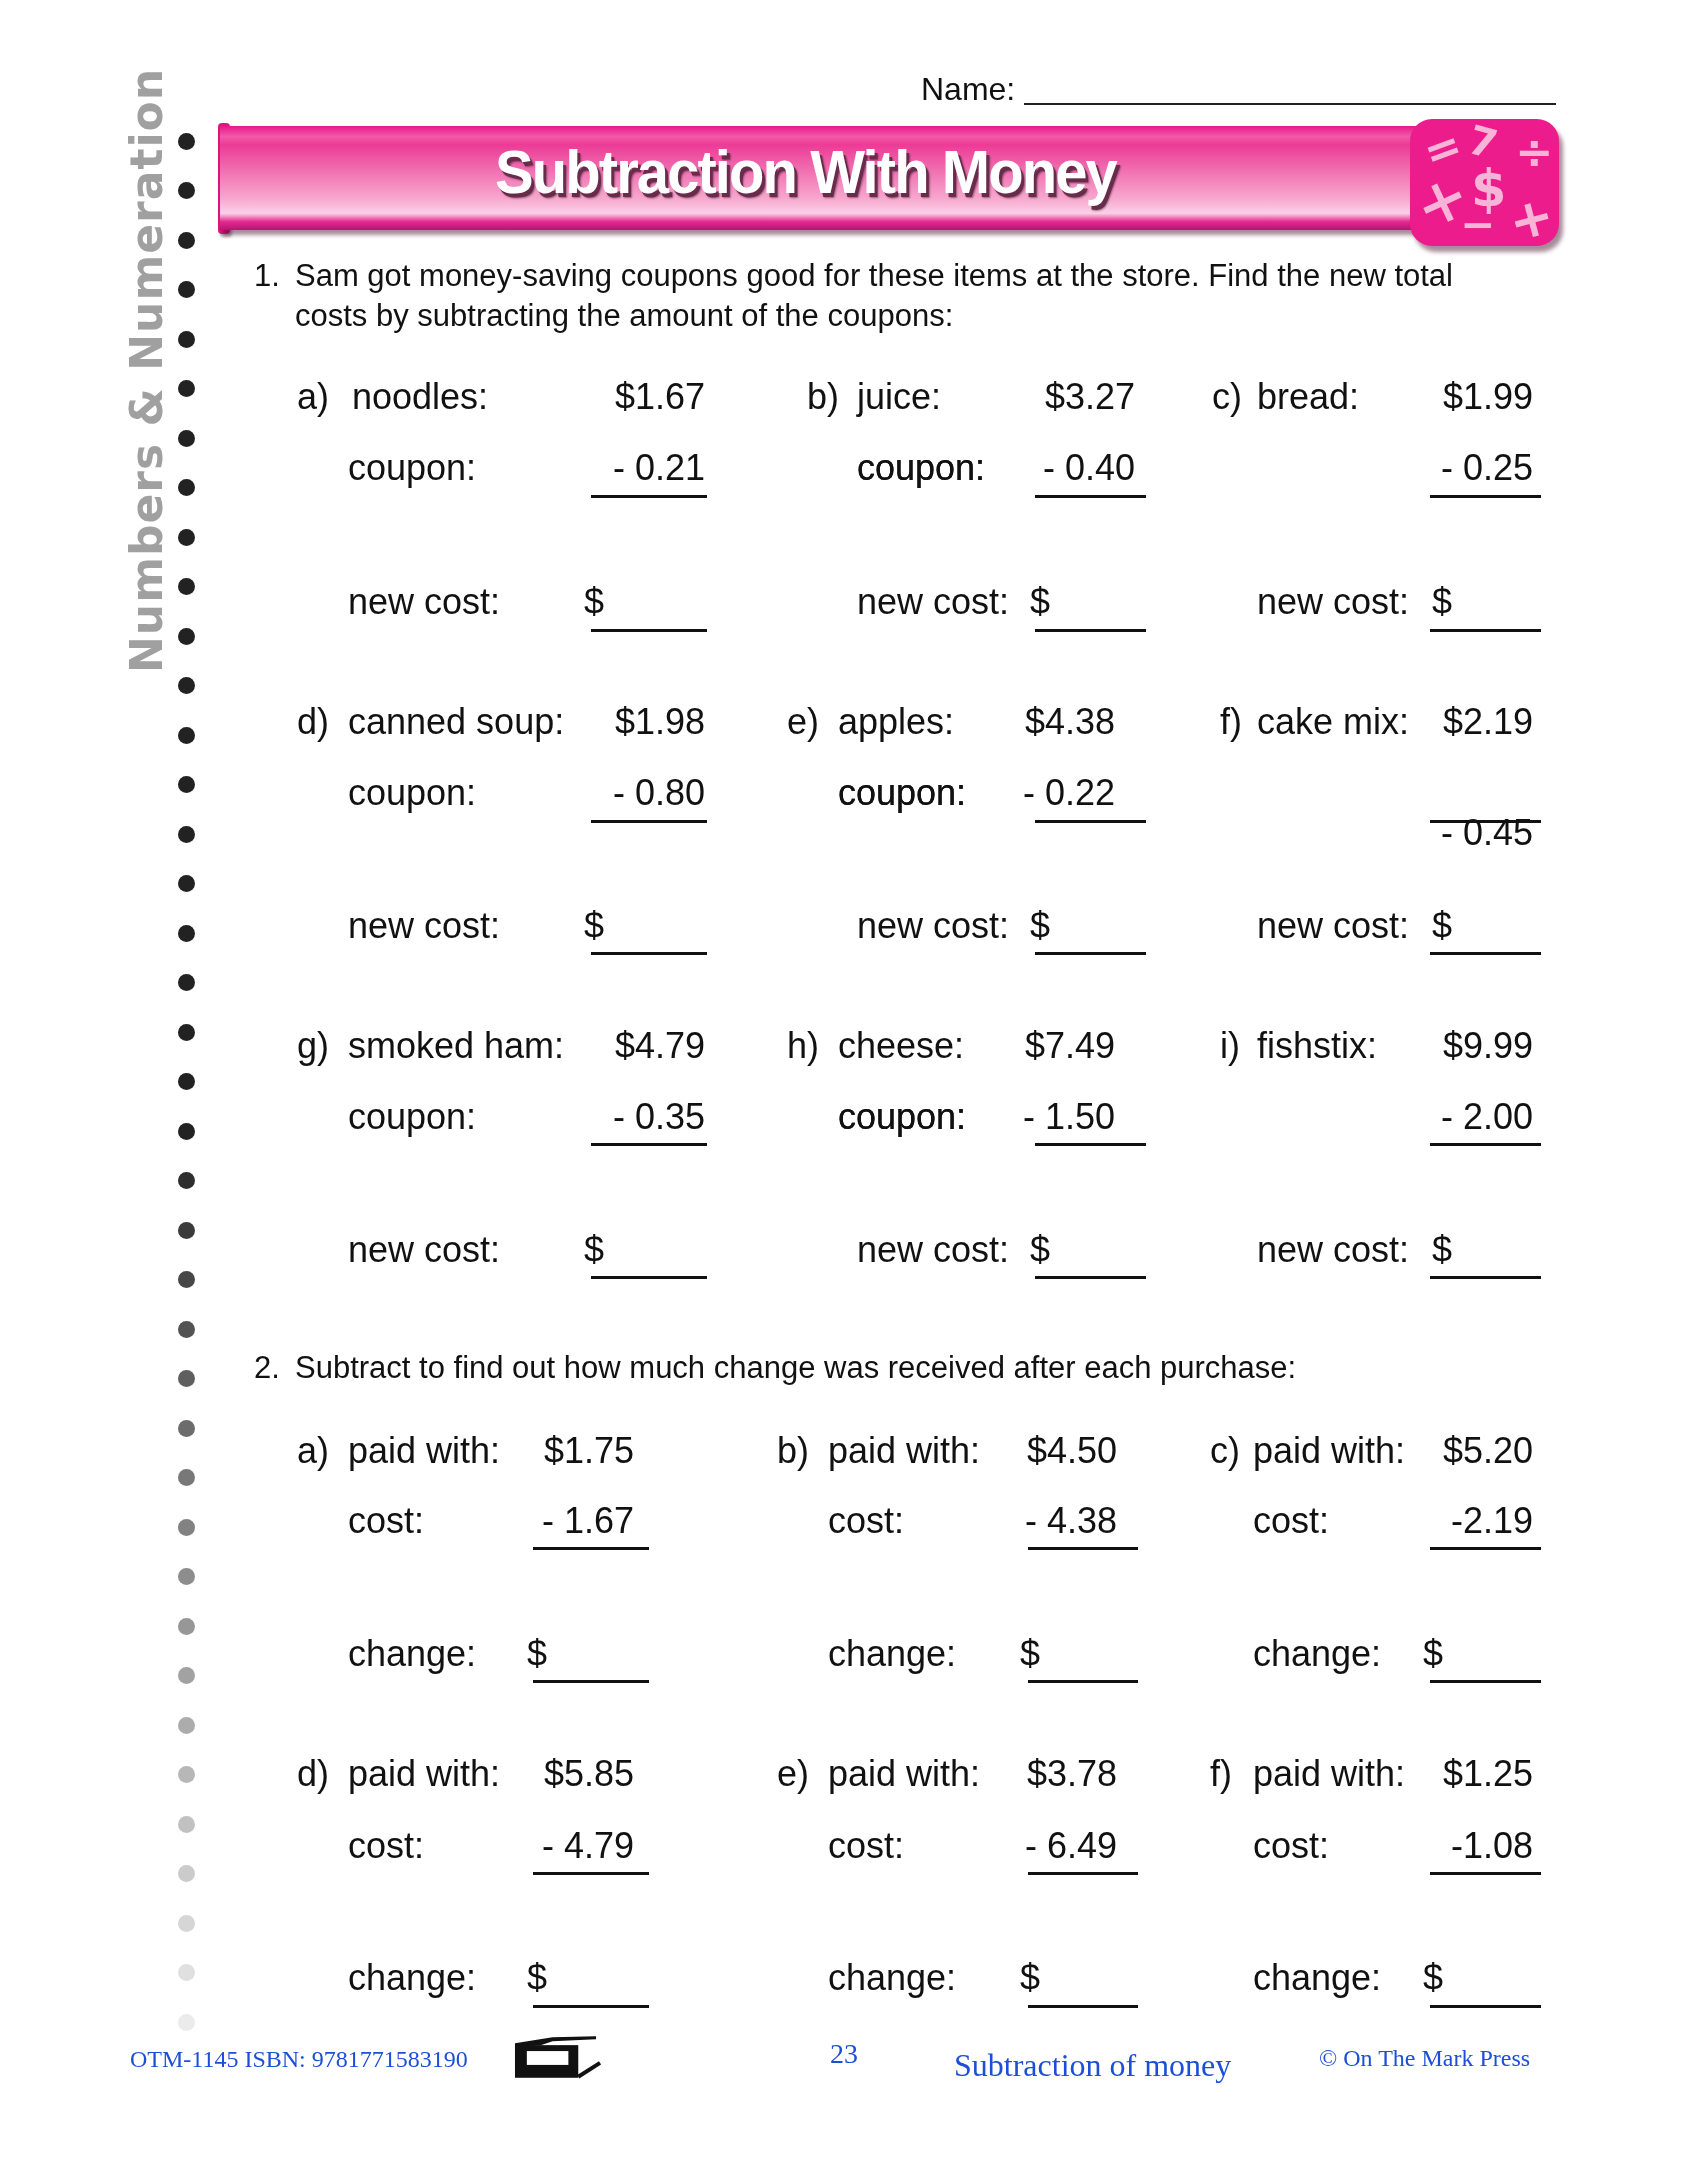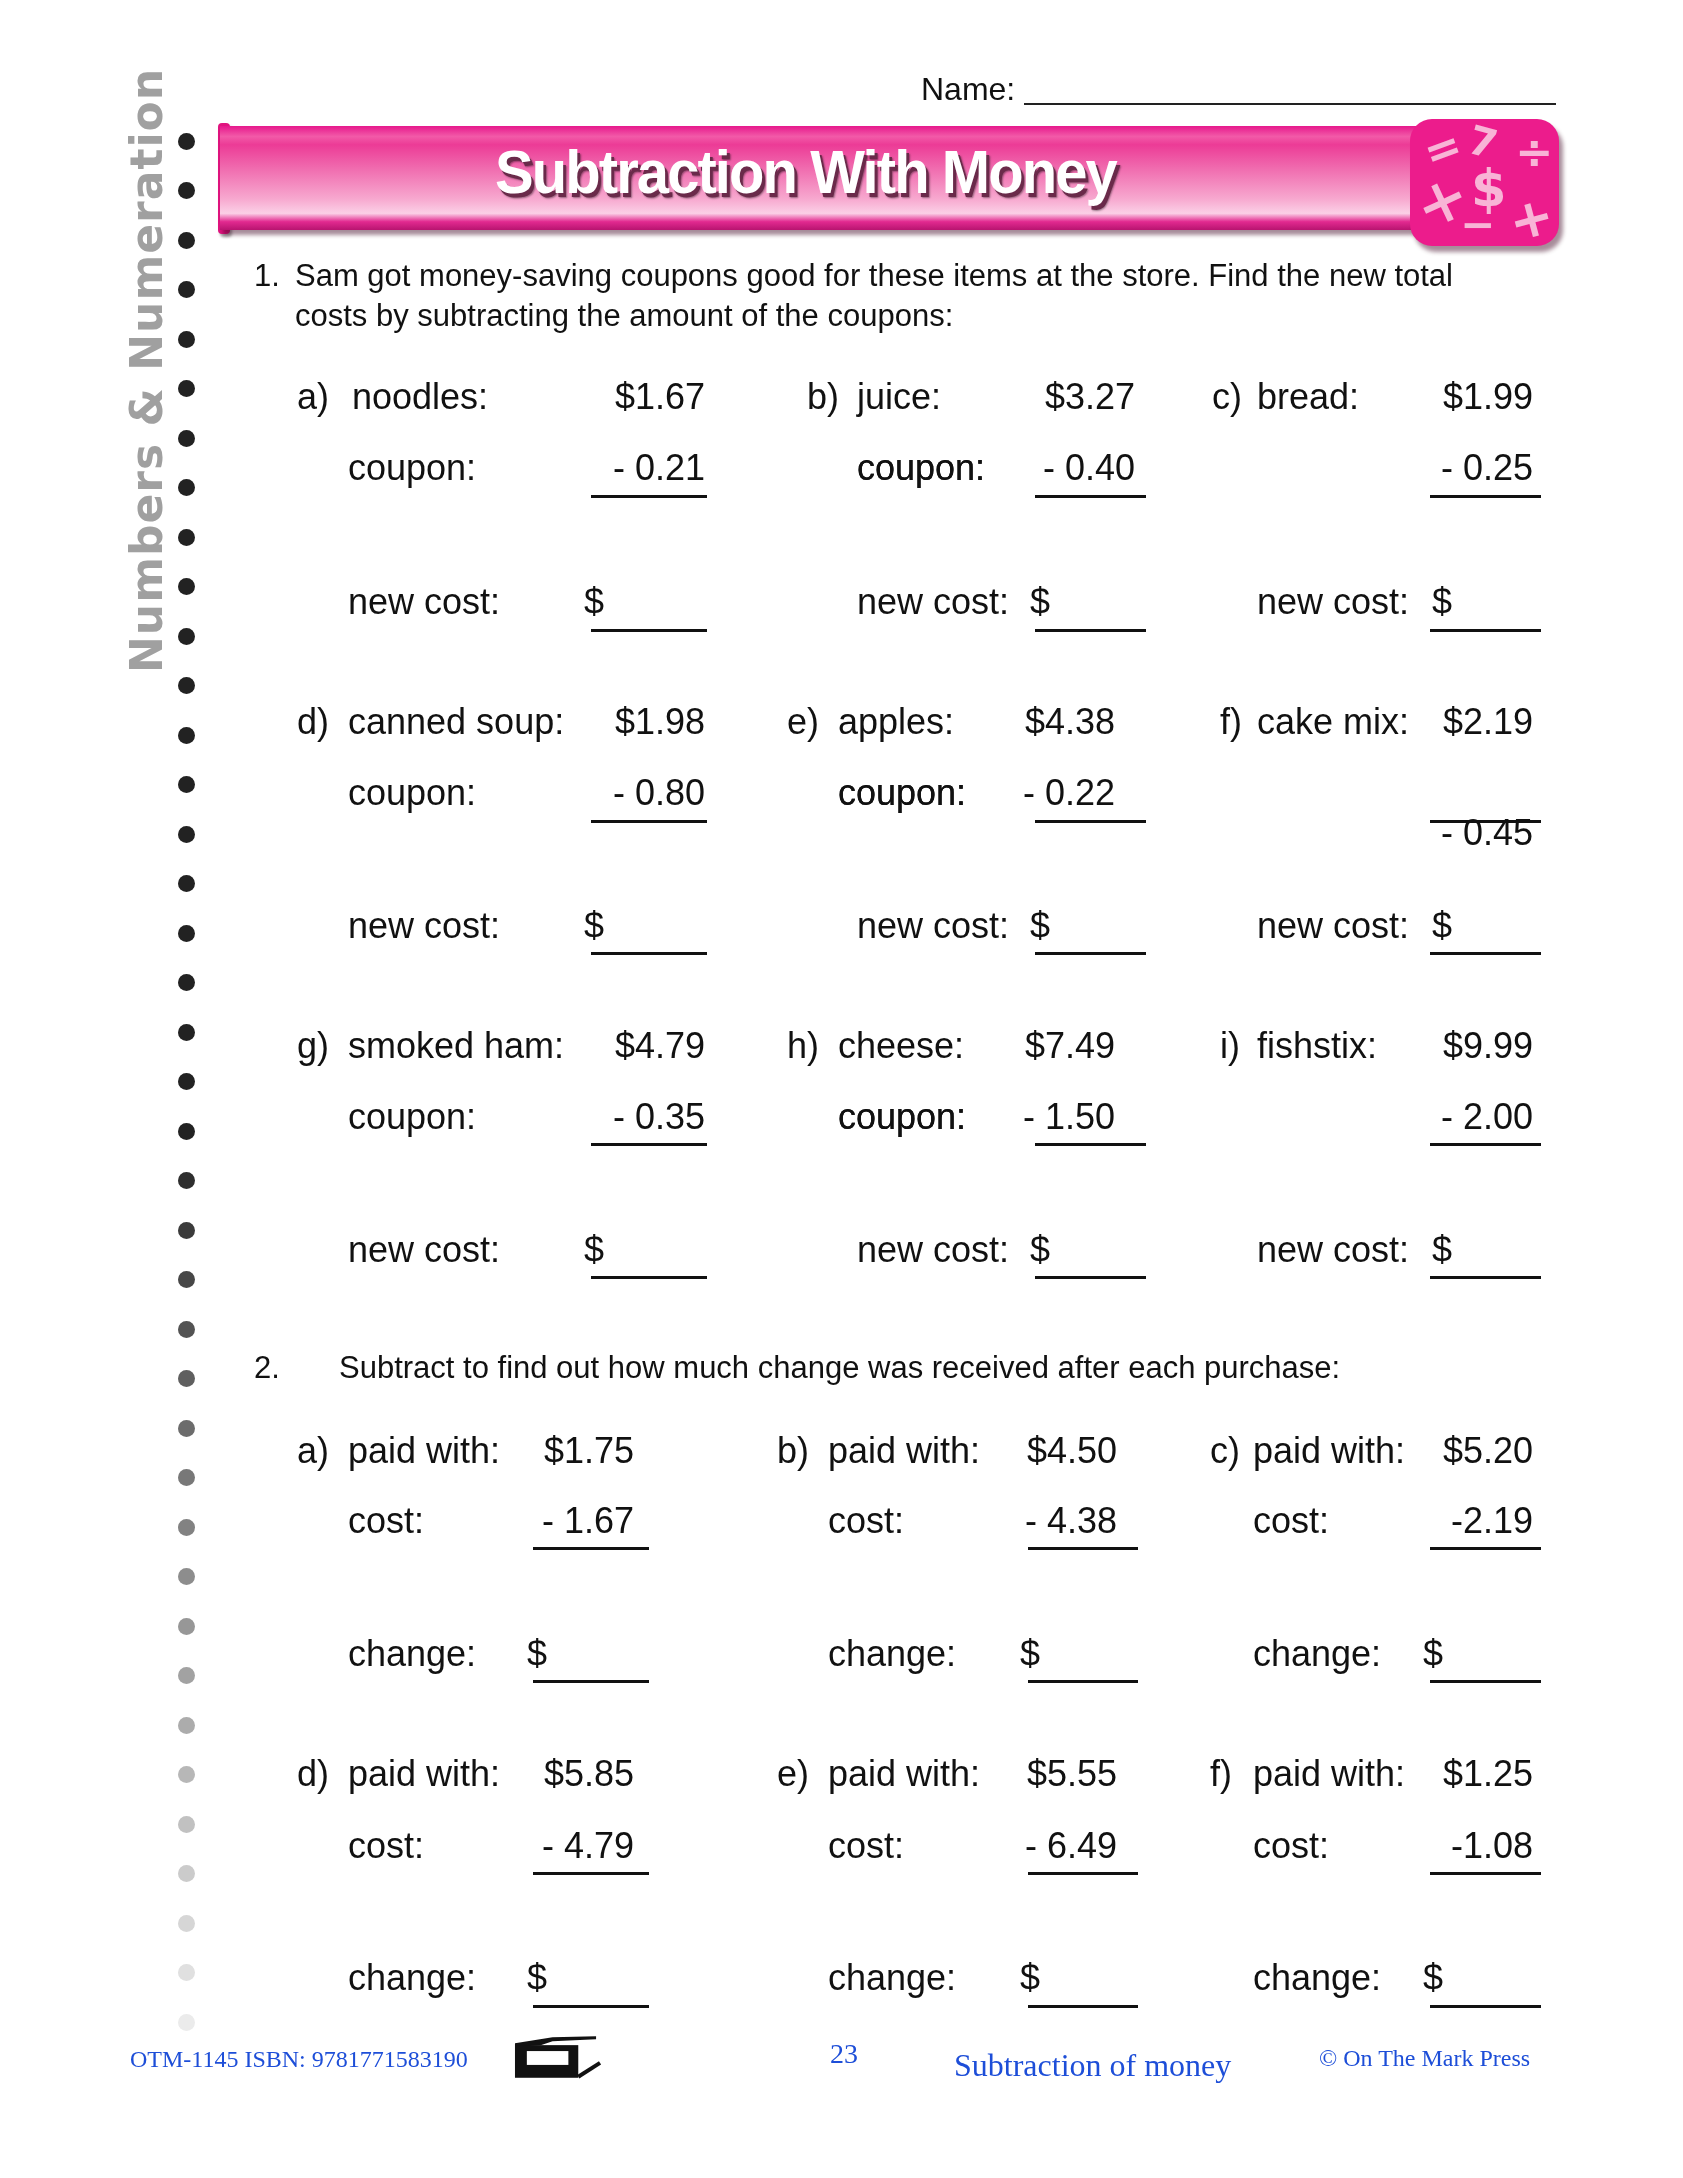--- a/index.html
+++ b/index.html
@@ -200,21 +200,21 @@
       <div class="abs p-text" style="left:838px;top:1096px;">coupon:</div>
       <div class="abs p-text" style="left:1404px;width:129px;text-align:right;top:1096px;">- 2.00</div>
       <div class="ans-line" style="left:1430px;top:1143px;width:111px;"></div>
       <div class="abs p-text" style="left:1257px;top:1229px;">new cost:</div>
       <div class="abs p-text" style="left:1432px;top:1229px;">$</div>
       <div class="ans-line" style="left:1430px;top:1276px;width:111px;"></div>
     </div>
   </div>
 
 <div class="abs q-text" style="left:254px;top:1350px;">2.</div>
-<div class="abs q-text" style="left:295px;top:1350px;margin-left:44px;">Subtract to find out how much change was received after each purchase:</div>
+<div class="abs q-text" style="left:295px;top:1350px;">Subtract to find out how much change was received after each purchase:</div>
 
 <div id="q2">
     <div class="" style="">
       <div class="abs p-text" style="left:297px;top:1430px;">a)</div>
       <div class="abs p-text" style="left:348px;top:1430px;">paid with:</div>
       <div class="abs p-text" style="left:505px;width:129px;text-align:right;top:1430px;">$1.75</div>
       <div class="abs p-text" style="left:348px;top:1500px;">cost:</div>
       <div class="abs p-text" style="left:505px;width:129px;text-align:right;top:1500px;">- 1.67</div>
       <div class="ans-line" style="left:533px;top:1547px;width:116px;"></div>
       <div class="abs p-text" style="left:348px;top:1633px;">change:</div>
@@ -250,21 +250,21 @@
       <div class="abs p-text" style="left:348px;top:1825px;">cost:</div>
       <div class="abs p-text" style="left:505px;width:129px;text-align:right;top:1825px;">- 4.79</div>
       <div class="ans-line" style="left:533px;top:1872px;width:116px;"></div>
       <div class="abs p-text" style="left:348px;top:1957px;">change:</div>
       <div class="abs p-text" style="left:527px;top:1957px;">$</div>
       <div class="ans-line" style="left:533px;top:2005px;width:116px;"></div>
     </div>
     <div class="" style="">
       <div class="abs p-text" style="left:777px;top:1753px;">e)</div>
       <div class="abs p-text" style="left:828px;top:1753px;">paid with:</div>
-      <div class="abs p-text" style="left:988px;width:129px;text-align:right;top:1753px;">$5.55</div>
+      <div class="abs p-text" style="left:988px;width:129px;text-align:right;top:1753px;">$3.78</div>
       <div class="abs p-text" style="left:828px;top:1825px;">cost:</div>
       <div class="abs p-text" style="left:988px;width:129px;text-align:right;top:1825px;">- 6.49</div>
       <div class="ans-line" style="left:1028px;top:1872px;width:110px;"></div>
       <div class="abs p-text" style="left:828px;top:1957px;">change:</div>
       <div class="abs p-text" style="left:1020px;top:1957px;">$</div>
       <div class="ans-line" style="left:1028px;top:2005px;width:110px;"></div>
     </div>
     <div class="" style="">
       <div class="abs p-text" style="left:1210px;top:1753px;">f)</div>
       <div class="abs p-text" style="left:1253px;top:1753px;">paid with:</div>

